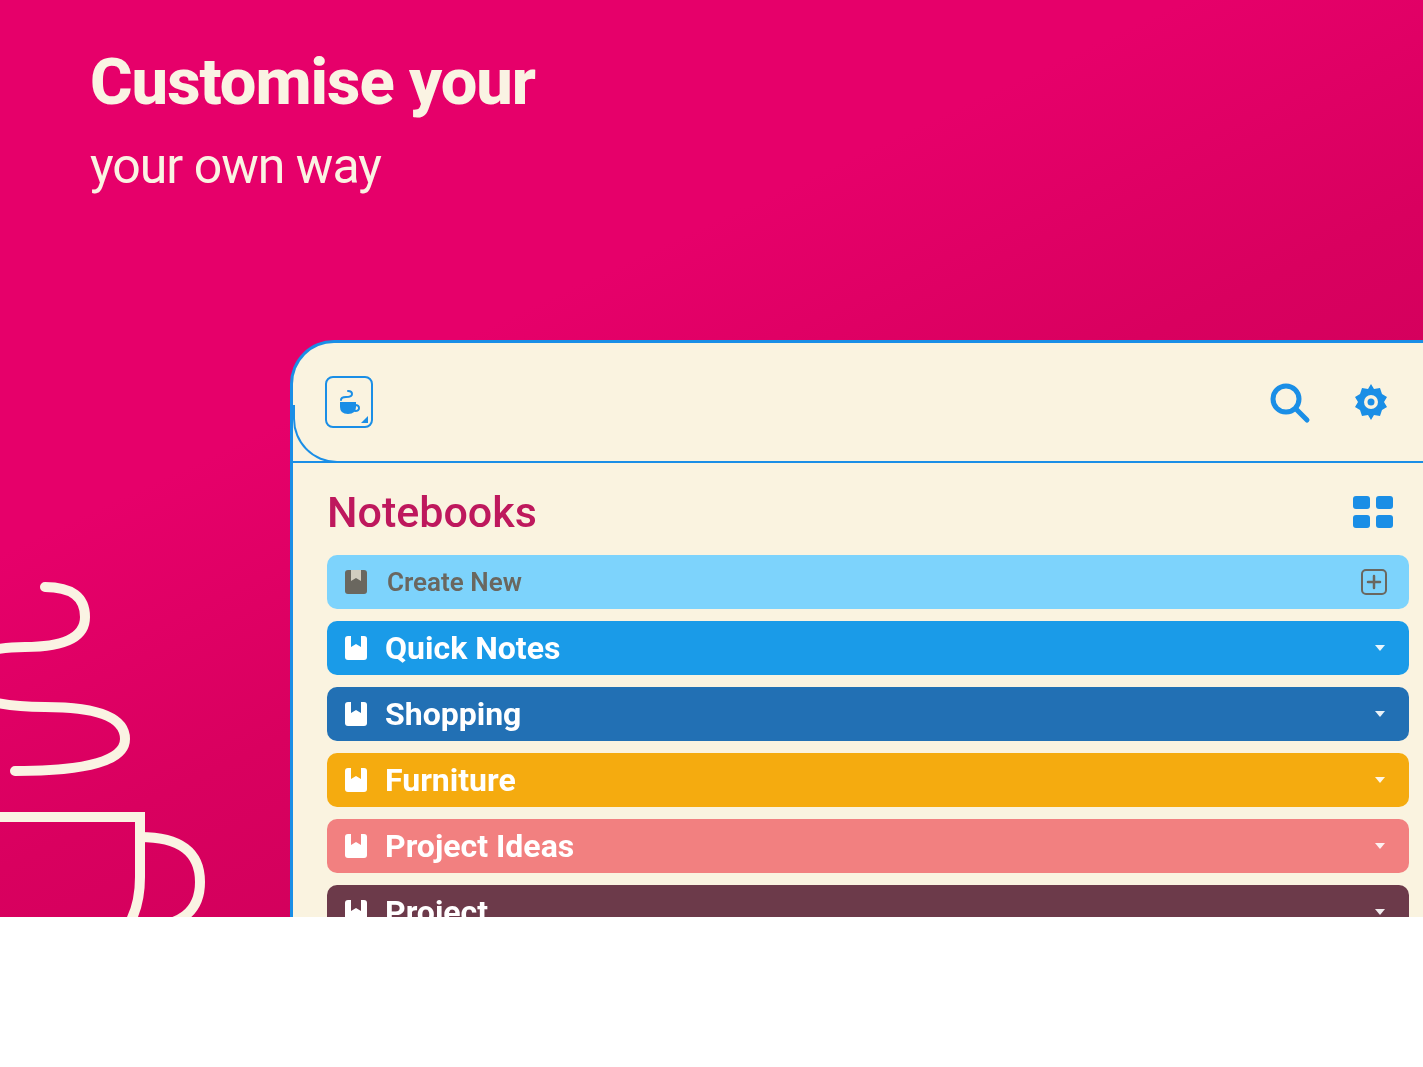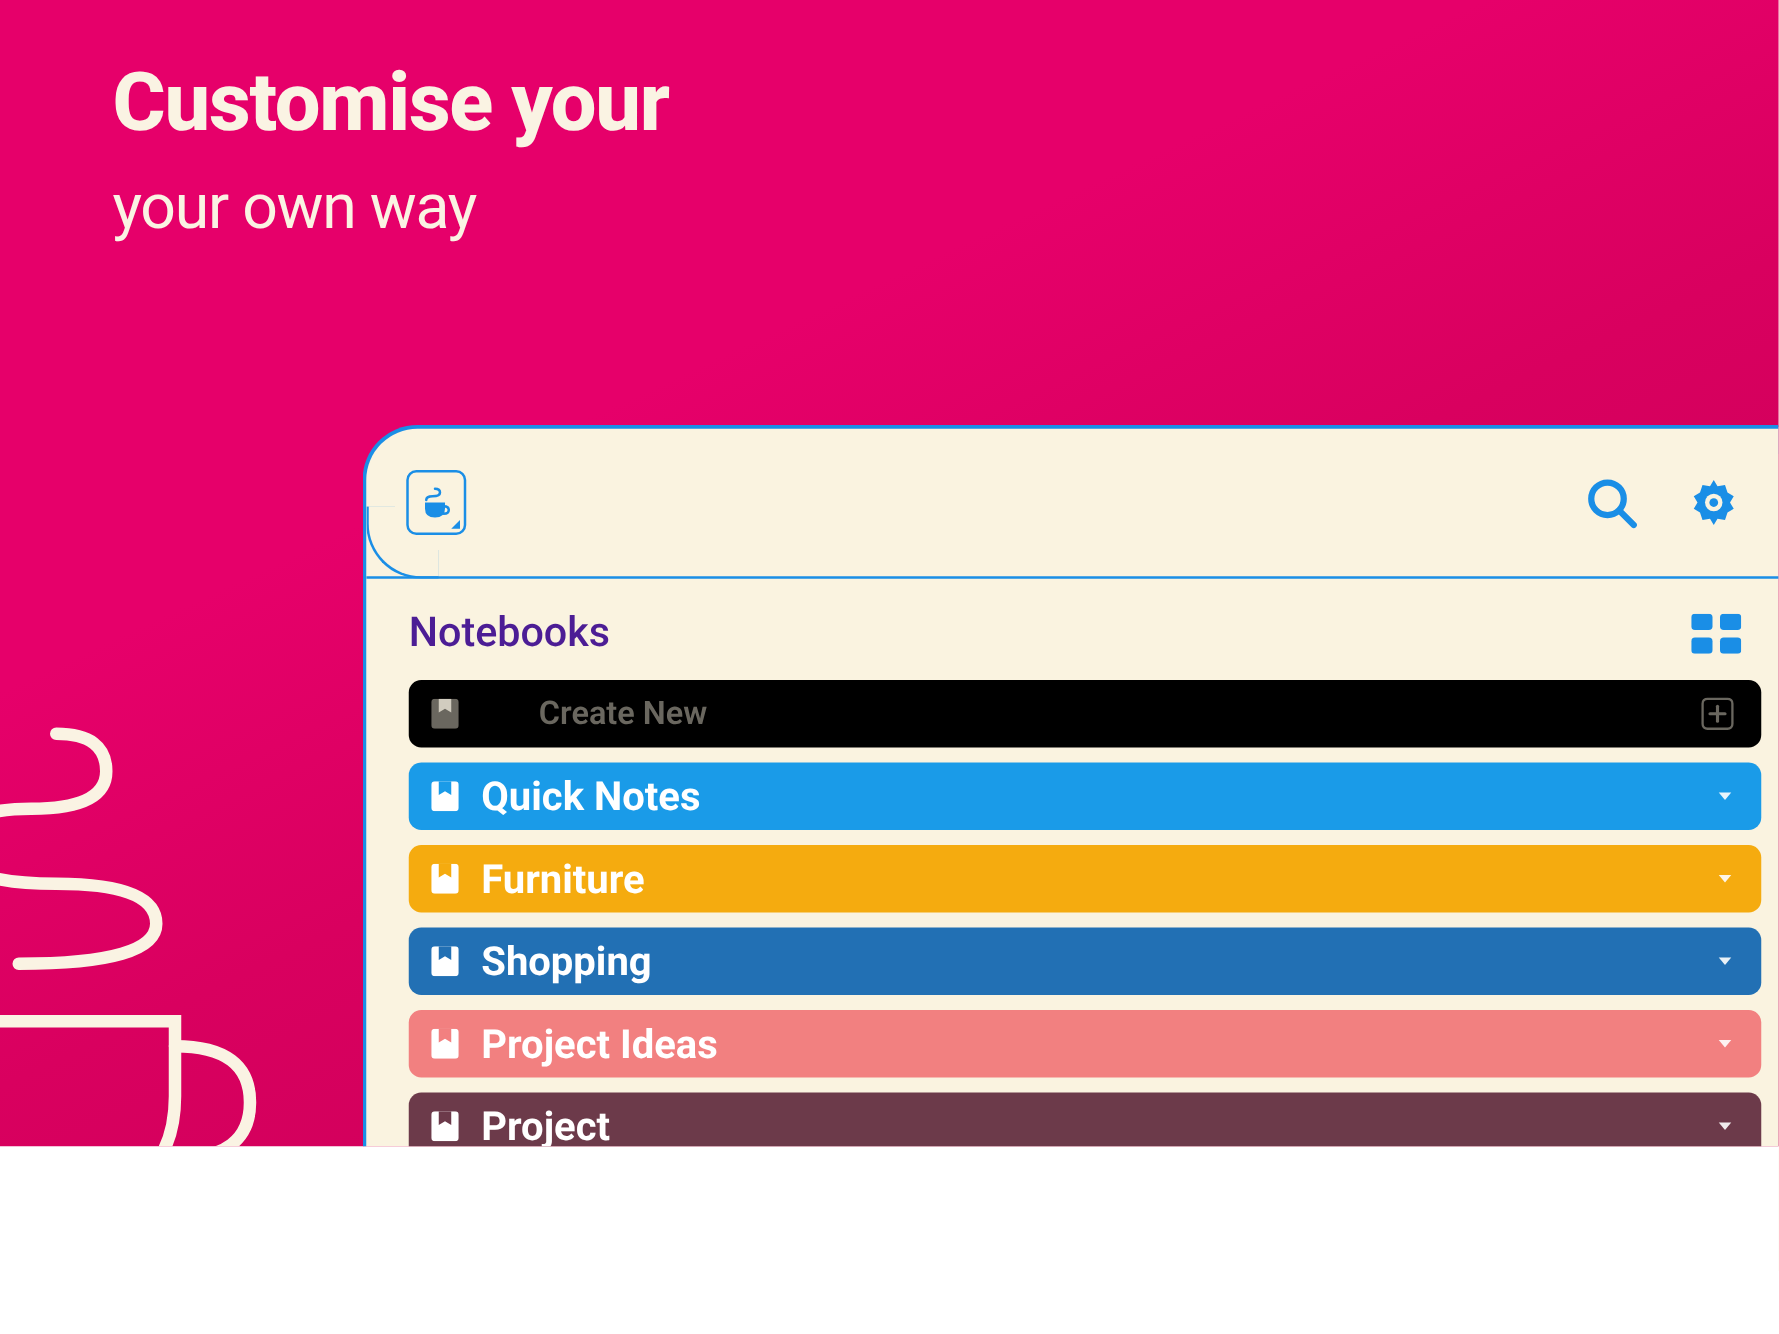--- a/index.html
+++ b/index.html
@@ -94,36 +94,36 @@
   .content {
     padding: 24px 14px 0 34px;
   }
   .section-head {
     display: flex;
     align-items: center;
     justify-content: space-between;
     padding-right: 16px;
   }
   .section-title {
-    font-size: 33px;
+    font-size: 43px;
     font-weight: 500;
-    color: #4c1d95;
+    color: #be185d;
   }
   .grid-icon { width: 40px; height: 32px; color: #1a8ee6; cursor: pointer; }
   .list { margin-top: 18px; display: flex; flex-direction: column; gap: 12px; padding-right:0; }
   .row {
     height: 54px;
     border-radius: 10px;
     display: flex;
     align-items: center;
     padding: 0 22px 0 18px;
     cursor: pointer;
     color: #fff;
   }
-  .row.create { background: #000000; color: #6a675f; gap: 44px; }
+  .row.create { background: #7dd3fc; color: #6a675f; }
   .row .nb-icon { width: 22px; height: 24px; flex: 0 0 auto; }
   .row .label { margin-left: 18px; font-size: 32px; font-weight: 700; flex: 1; }
   .row.create .label { font-weight: 600; font-size: 26px; margin-left: 20px; }
   .row .chev { width: 14px; height: 14px; opacity: .9; }
   .row .plus-box { width: 26px; height: 26px; }
 </style>
 </head>
 <body>
 
 <div class="stage">
@@ -203,37 +203,37 @@
           <svg class="nb-icon" viewBox="0 0 22 24">
             <path fill="#ffffff" d="M3 0h16a3 3 0 0 1 3 3v18a3 3 0 0 1-3 3H3a3 3 0 0 1-3-3V3a3 3 0 0 1 3-3z"></path>
             <path class="bm" d="M6 0h10v11l-5-3-5 3z" fill="#1a9be8"></path>
           </svg>
           <div class="label">Quick Notes</div>
           <svg class="chev" viewBox="0 0 14 14">
               <path fill="#fff" d="M2 4l5 6 5-6z"></path>
             </svg>
         </div>
 
+        <div class="row" style="background:#2270b4">
+          <svg class="nb-icon" viewBox="0 0 22 24">
+            <path fill="#ffffff" d="M3 0h16a3 3 0 0 1 3 3v18a3 3 0 0 1-3 3H3a3 3 0 0 1-3-3V3a3 3 0 0 1 3-3z"></path>
+            <path class="bm" d="M6 0h10v11l-5-3-5 3z" fill="#2270b4"></path>
+          </svg>
+          <div class="label">Shopping</div>
+          <svg class="chev" viewBox="0 0 14 14">
+              <path fill="#fff" d="M2 4l5 6 5-6z"></path>
+            </svg>
+        </div>
+
         <div class="row" style="background:#f5ab0f">
           <svg class="nb-icon" viewBox="0 0 22 24">
             <path fill="#ffffff" d="M3 0h16a3 3 0 0 1 3 3v18a3 3 0 0 1-3 3H3a3 3 0 0 1-3-3V3a3 3 0 0 1 3-3z"></path>
             <path class="bm" d="M6 0h10v11l-5-3-5 3z" fill="#f5ab0f"></path>
           </svg>
           <div class="label">Furniture</div>
-          <svg class="chev" viewBox="0 0 14 14">
-              <path fill="#fff" d="M2 4l5 6 5-6z"></path>
-            </svg>
-        </div>
-
-        <div class="row" style="background:#2270b4">
-          <svg class="nb-icon" viewBox="0 0 22 24">
-            <path fill="#ffffff" d="M3 0h16a3 3 0 0 1 3 3v18a3 3 0 0 1-3 3H3a3 3 0 0 1-3-3V3a3 3 0 0 1 3-3z"></path>
-            <path class="bm" d="M6 0h10v11l-5-3-5 3z" fill="#2270b4"></path>
-          </svg>
-          <div class="label">Shopping</div>
           <svg class="chev" viewBox="0 0 14 14">
               <path fill="#fff" d="M2 4l5 6 5-6z"></path>
             </svg>
         </div>
 
         <div class="row" style="background:#f28080">
           <svg class="nb-icon" viewBox="0 0 22 24">
             <path fill="#ffffff" d="M3 0h16a3 3 0 0 1 3 3v18a3 3 0 0 1-3 3H3a3 3 0 0 1-3-3V3a3 3 0 0 1 3-3z"></path>
             <path class="bm" d="M6 0h10v11l-5-3-5 3z" fill="#f28080"></path>
           </svg>

